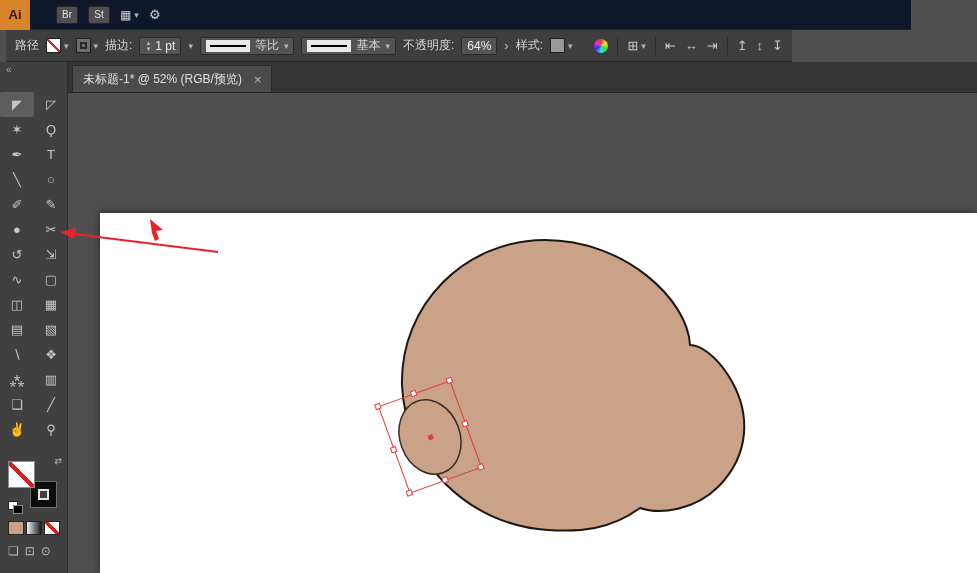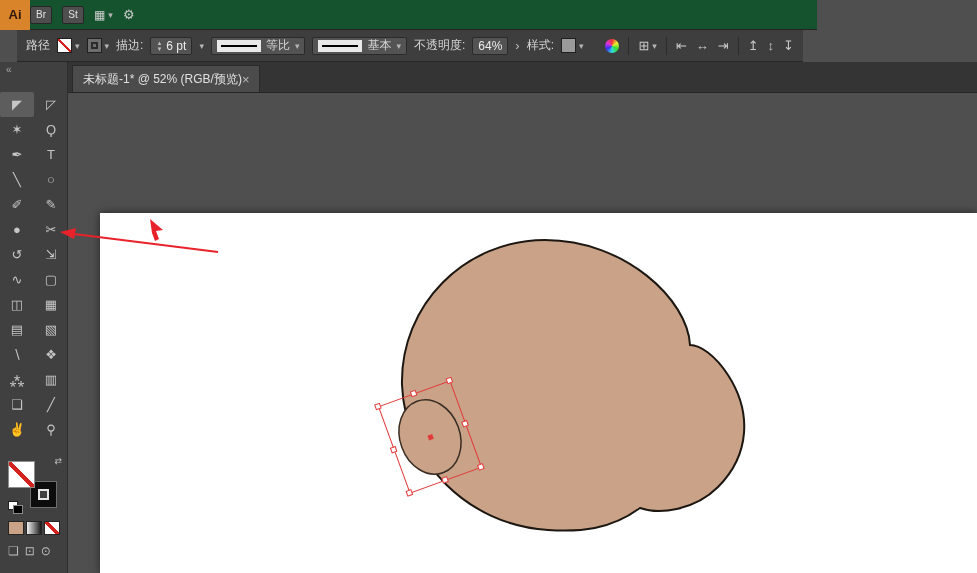--- a/index.html
+++ b/index.html
@@ -1,38 +1,38 @@
 <!DOCTYPE html>
 <html><head>
 <meta charset="utf-8">
 <style>
   * { box-sizing: border-box; margin: 0; padding: 0; }
   html,body { width: 977px; height: 573px; overflow: hidden; background:#3a3a3a;
     font-family: "Liberation Sans", sans-serif; }
   #app { position: relative; width: 977px; height: 573px; background:#4f4f4f; }
 
   
-  #menubar { position:absolute; left:0; top:0; width:817px; height:30px;
-    background:#14532d; border-bottom:1px solid #232323;
+  #menubar { position:absolute; left:0; top:0; width:911px; height:30px;
+    background:#0f172a; border-bottom:1px solid #232323;
     display:flex; align-items:center; color:#dcdcdc; font-size:12px; }
   .ai-logo { width:30px; height:30px; background:#d9832b; color:#30190a;
     font-weight:bold; font-size:13px; display:flex; align-items:center; justify-content:center; }
   #menu-items { display:flex; align-items:center; margin-left:10px; }
   #menu-items .mi { padding:0 14px; line-height:30px; cursor:default; }
-  .mb-right { display:flex; align-items:center; gap:10px; }
+  .mb-right { display:flex; align-items:center; gap:10px; margin-left:26px; }
   .badge { display:inline-flex; width:22px; height:18px; background:#4e4e4e;
     border:1px solid #262626; border-radius:2px; font-size:10px; color:#e2e2e2;
     align-items:center; justify-content:center; }
   .wsicon { display:inline-flex; align-items:center; gap:3px; color:#cfcfcf; }
   .wsicon i, .mb-right i { font-style:normal; }
   .caret { font-size:9px; color:#b5b5b5; font-style:normal; }
   .gear { color:#c9c9c9; font-size:13px; }
 
   
-  #controlbar { position:absolute; left:17px; top:30px; width:786px; height:32px;
+  #controlbar { position:absolute; left:6px; top:30px; width:786px; height:32px;
     background:#3e3e3e; border-bottom:1px solid #272727;
     display:flex; align-items:center; gap:7px; padding:0 9px;
     color:#d4d4d4; font-size:12px; white-space:nowrap; }
   .lbl { color:#d4d4d4; }
   .miniswatch { width:15px; height:15px; border:1px solid #1f1f1f; background:#fff;
     display:inline-block; }
   .ms-none { background-image: linear-gradient(45deg, transparent 43%, #d4231f 43%, #d4231f 57%, transparent 57%); }
   .ms-stroke { background:#6e6e6e; position:relative; }
   .ms-stroke::after { content:""; position:absolute; inset:3px; border:2px solid #2b2b2b; }
   .ddgroup { display:inline-flex; align-items:center; gap:3px; }
@@ -85,21 +85,21 @@
   .modebtn.none { background:#fff;
     background-image: linear-gradient(45deg, transparent 40%, #d4231f 40%, #d4231f 60%, transparent 60%); }
   .drawmodes { display:flex; gap:6px; margin:9px 0 0 8px; color:#bdbdbd; font-size:12px; }
   .drawmodes span { font-style:normal; }
 
   
   #tabstrip { position:absolute; left:68px; top:62px; width:909px; height:31px;
     background:#343434; border-bottom:1px solid #262626; display:flex; align-items:flex-end; }
   .doc-tab { background:#4b4b4b; border:1px solid #2a2a2a; border-bottom:none;
     color:#e0e0e0; font-size:12px; height:27px; display:flex; align-items:center;
-    padding:0 10px; margin-left:4px; }
+    gap:12px; padding:0 10px; margin-left:4px; }
   .tab-close { color:#b9b9b9; font-size:13px; cursor:default; }
 
   
   #canvas { position:absolute; left:68px; top:93px; width:909px; height:480px;
     background:#4f4f4f; overflow:hidden; }
   #artboard { position:absolute; left:32px; top:120px; width:877px; height:360px;
     background:#ffffff; box-shadow:0 0 8px rgba(0,0,0,0.55); }
   #canvas svg { position:absolute; left:0; top:0; }
   svg .h { fill:#ffffff; stroke:#e23b3b; stroke-width:1; }
   svg .dot { fill:#e23b3b; }
@@ -138,21 +138,21 @@
       <span class="miniswatch ms-stroke"></span>
       <span class="caret">▾</span>
     </span>
 
     <span class="lbl">描边:</span>
     <span class="inputbox">
       <span class="stepper-arrows">
         <span>▲</span>
         <span>▼</span>
       </span>
-      <span>6 pt</span>
+      <span>1 pt</span>
     </span>
     <span class="caret">▾</span>
 
     <span class="combo">
       <span class="linechip">
           <i></i>
         </span>
       <span>等比</span>
       <span class="caret">▾</span>
     </span>

